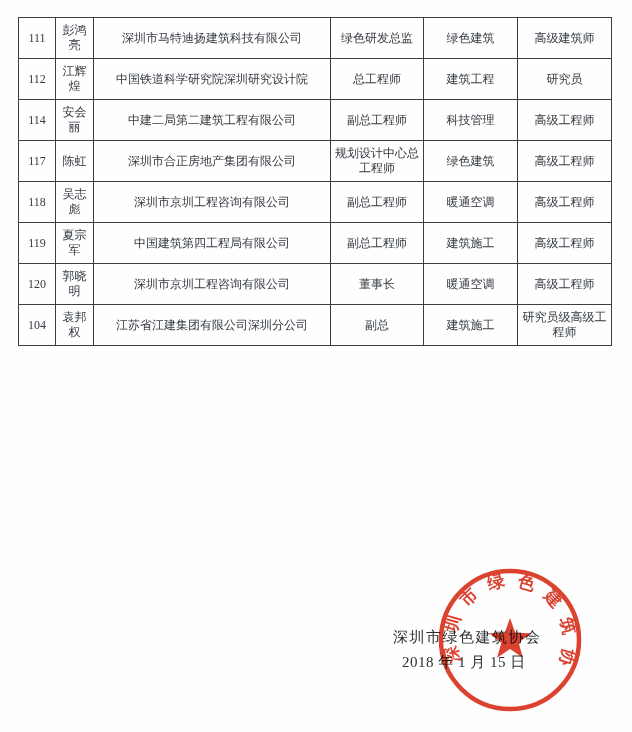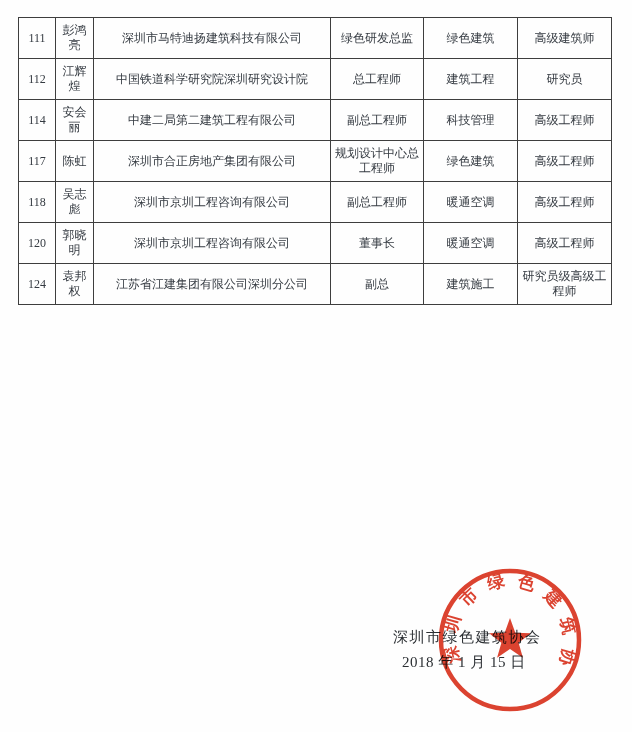--- a/index.html
+++ b/index.html
@@ -114,29 +114,37 @@
         </tr>
         <tr>
           <td class="col-no">118</td>
           <td class="col-name">吴志彪</td>
           <td class="col-company">深圳市京圳工程咨询有限公司</td>
           <td class="col-position">副总工程师</td>
           <td class="col-specialty">暖通空调</td>
           <td class="col-title">高级工程师</td>
         </tr>
         <tr>
+          <td class="col-no">119</td>
+          <td class="col-name">夏宗军</td>
+          <td class="col-company">中国建筑第四工程局有限公司</td>
+          <td class="col-position">副总工程师</td>
+          <td class="col-specialty">建筑施工</td>
+          <td class="col-title">高级工程师</td>
+        </tr>
+        <tr>
           <td class="col-no">120</td>
           <td class="col-name">郭晓明</td>
           <td class="col-company">深圳市京圳工程咨询有限公司</td>
           <td class="col-position">董事长</td>
           <td class="col-specialty">暖通空调</td>
           <td class="col-title">高级工程师</td>
         </tr>
         <tr>
-          <td class="col-no">124</td>
+          <td class="col-no">104</td>
           <td class="col-name">袁邦权</td>
           <td class="col-company">江苏省江建集团有限公司深圳分公司</td>
           <td class="col-position">副总</td>
           <td class="col-specialty">建筑施工</td>
           <td class="col-title">研究员级高级工程师</td>
         </tr>
       </tbody>
   </table>
 
   <div class="footer-org">深圳市绿色建筑协会</div>

